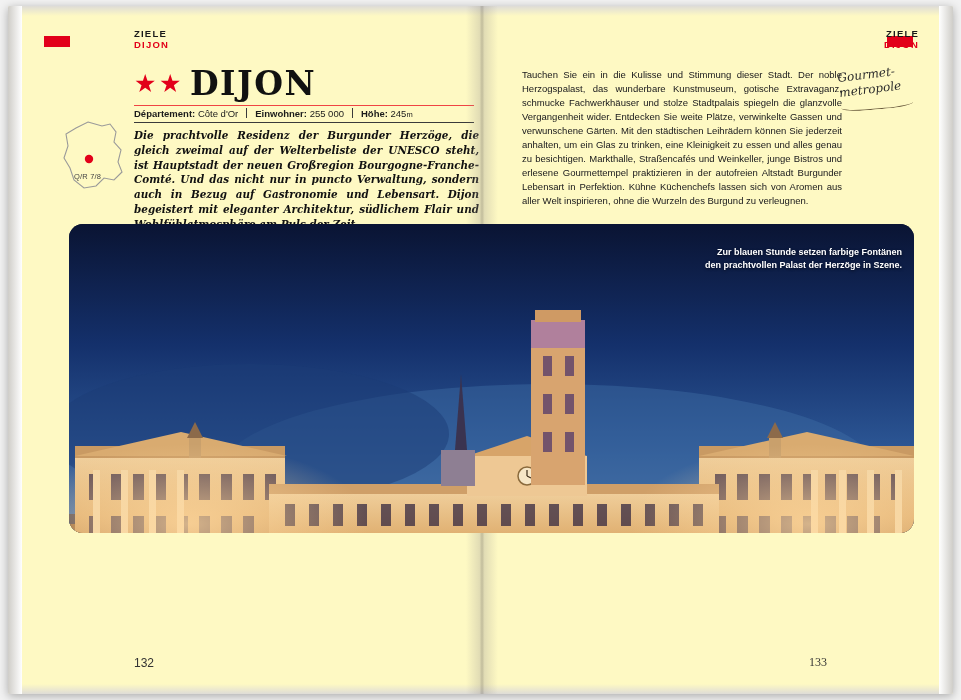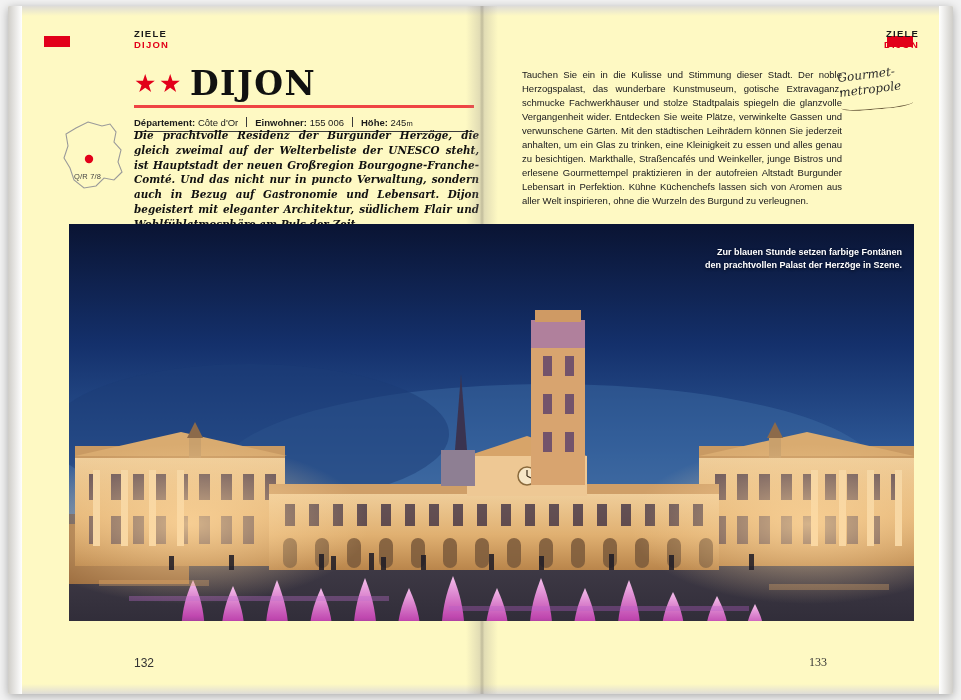--- a/index.html
+++ b/index.html
@@ -140,23 +140,23 @@
     letter-spacing: 1.5px;
     color: #111;
   }
 
   
   .factbar {
     position: absolute;
     left: 112px;
     top: 99px;
     width: 340px;
-    border-top: 3px solid #ef4444;
+    border-top: 1px solid #ef4444;
     border-bottom: 1px solid #3a3a3a;
-    padding: 8px 0 3px 0;
+    padding: 1px 0 3px 0;
     font-size: 9.5px;
     color: #1b1b1b;
     display: flex;
     align-items: baseline;
     text-align: center;
   }
   .factbar .fact { white-space: nowrap; }
   .factbar .fact b { font-weight: 700; }
   .factbar .sep {
     display: inline-block;
@@ -237,24 +237,25 @@
     border-radius: 0 0 40% 40%;
     transform: rotate(2deg);
   }
 
   
   .photo {
     position: absolute;
     left: 61px;
     top: 218px;
     width: 845px;
-    height: 397px;
+    height: 309px;
     overflow: hidden;
     background: #0b1430;
     z-index: 6;
+    border-radius: 14px;
   }
   .photo svg { display: block; }
   .photo-caption {
     position: absolute;
     right: 12px;
     top: 22px;
     width: 250px;
     text-align: right;
     color: #ffffff;
     font-size: 9px;
@@ -304,21 +305,21 @@
       </div>
 
       <div class="factbar">
         <span class="fact">
           <b>Département:</b>
           <span>Côte d'Or</span>
         </span>
         <span class="sep"></span>
         <span class="fact">
           <b>Einwohner:</b>
-          <span>155 006</span>
+          <span>255 000</span>
         </span>
         <span class="sep"></span>
         <span class="fact">
           <b>Höhe:</b>
           <span>245</span><span class="unit">m</span>
         </span>
       </div>
 
       <div class="mapbadge">
         <svg width="72" height="78" viewBox="0 0 72 78">

